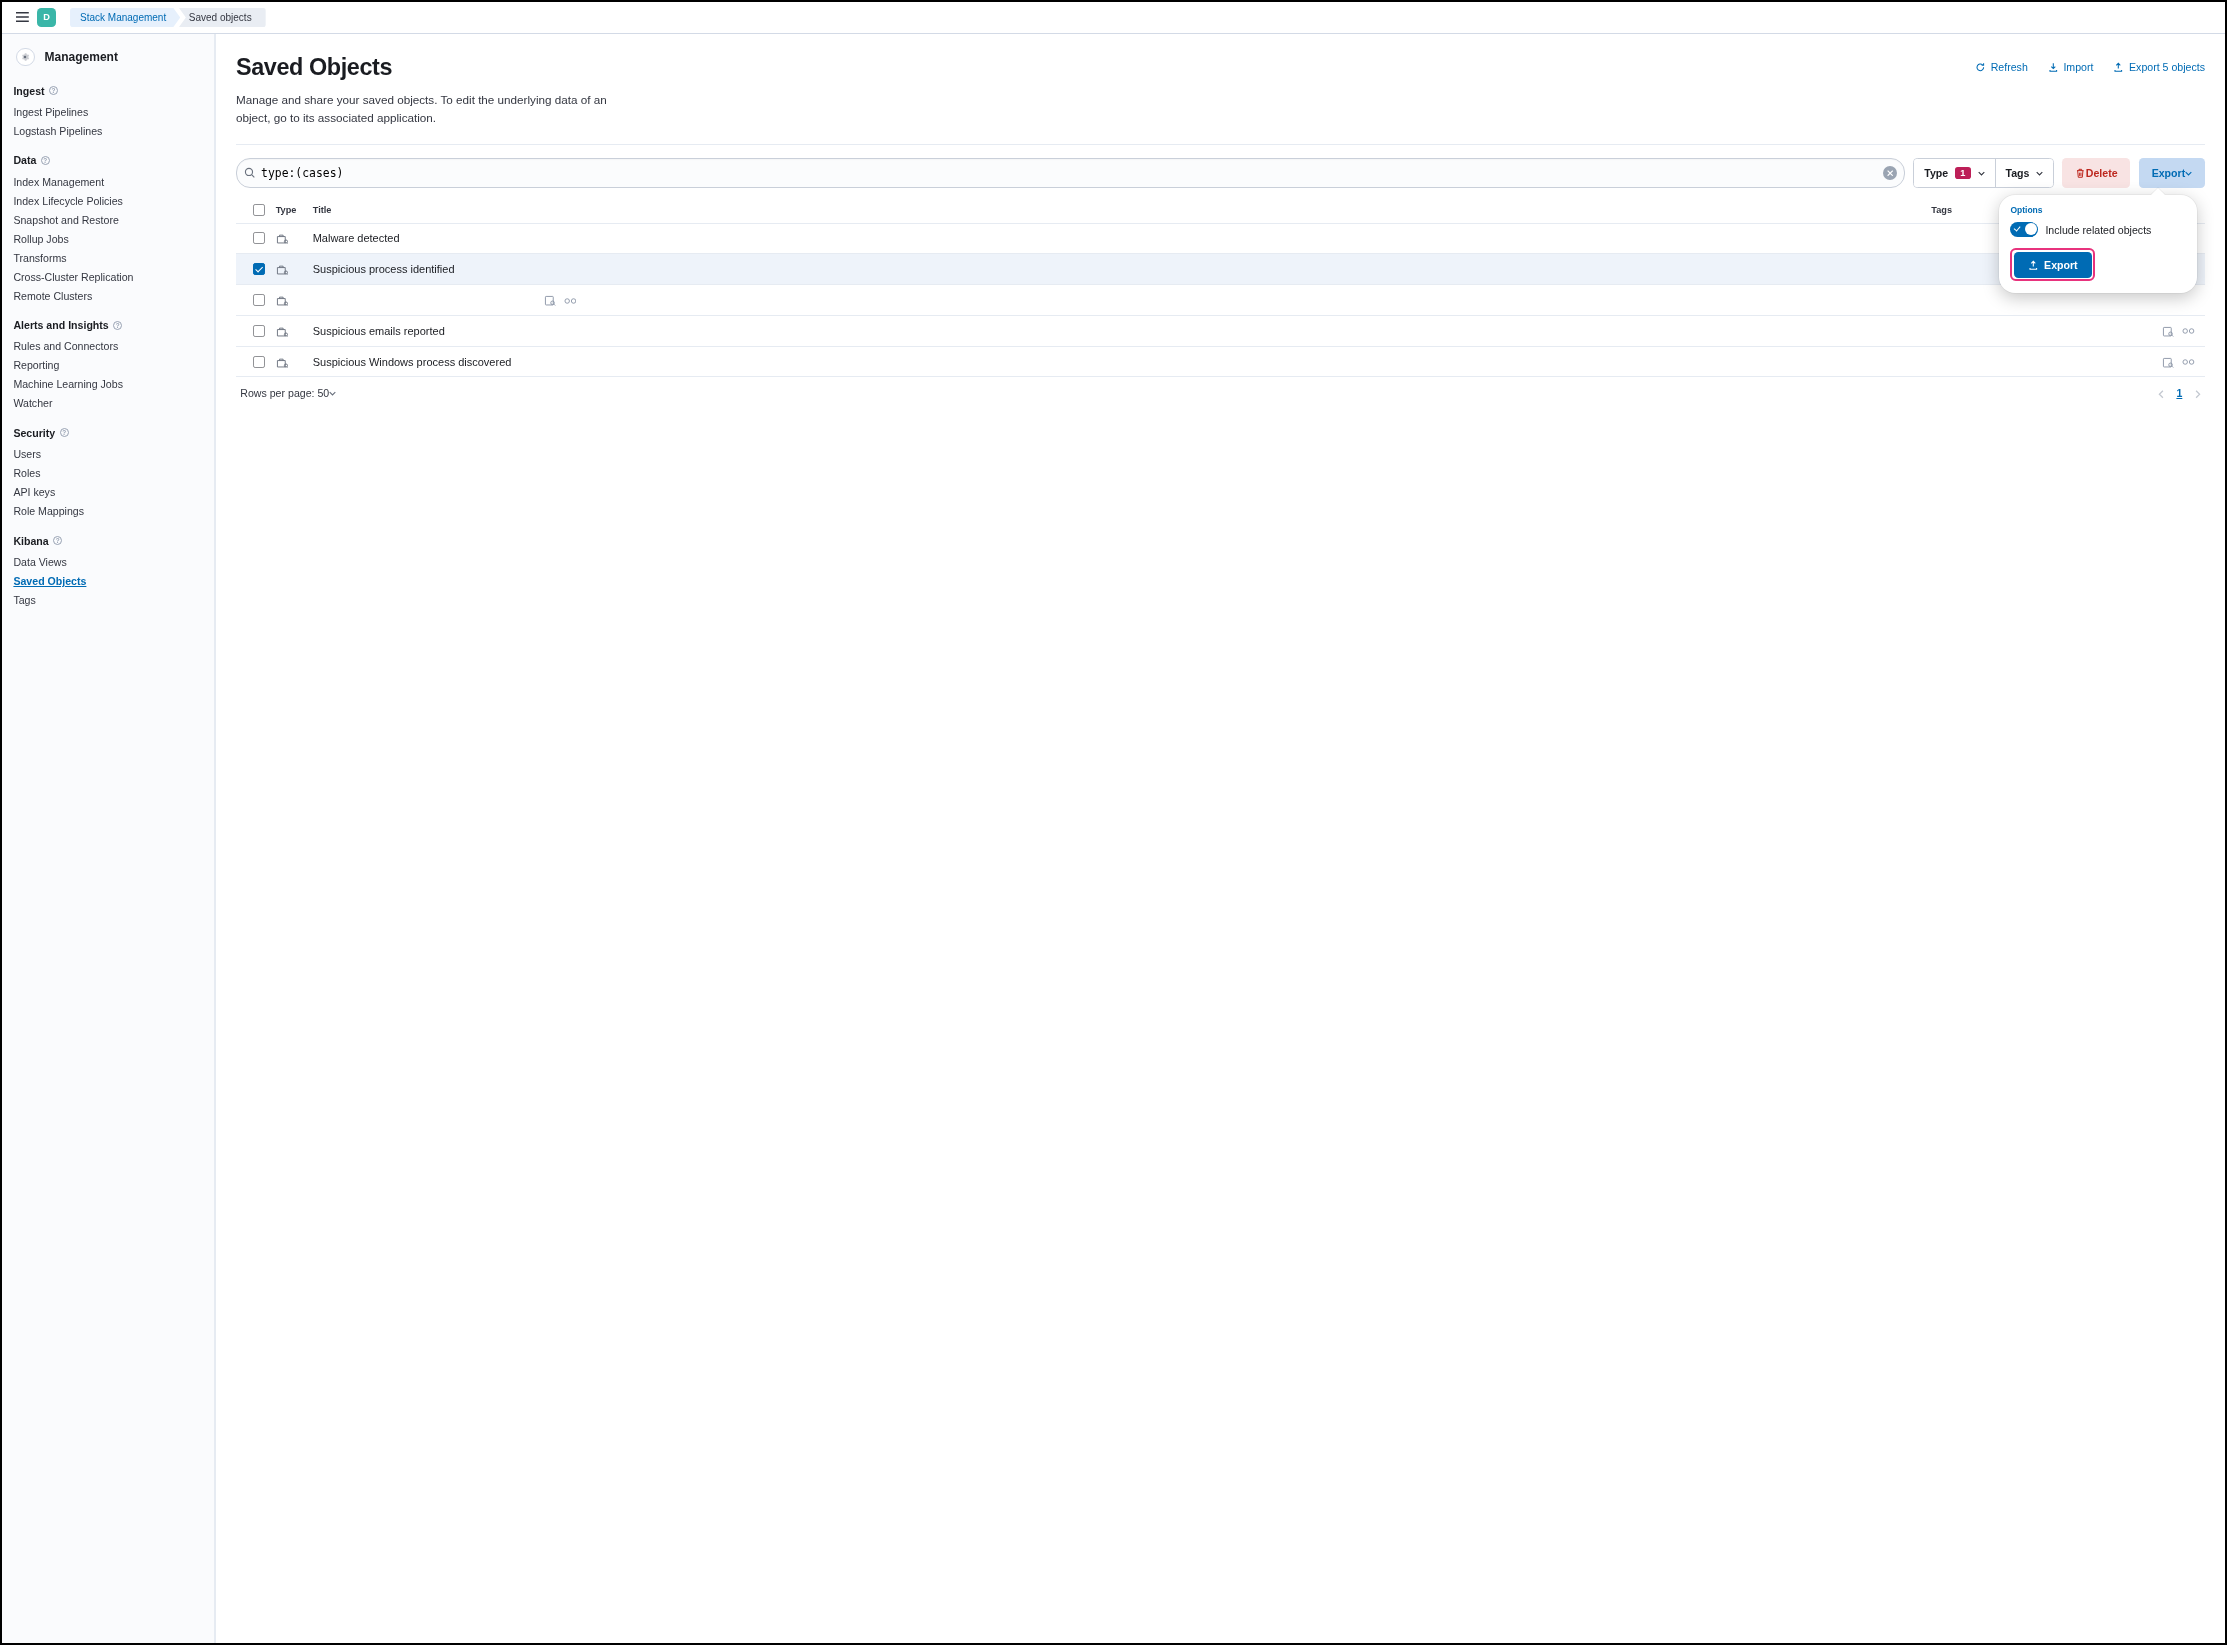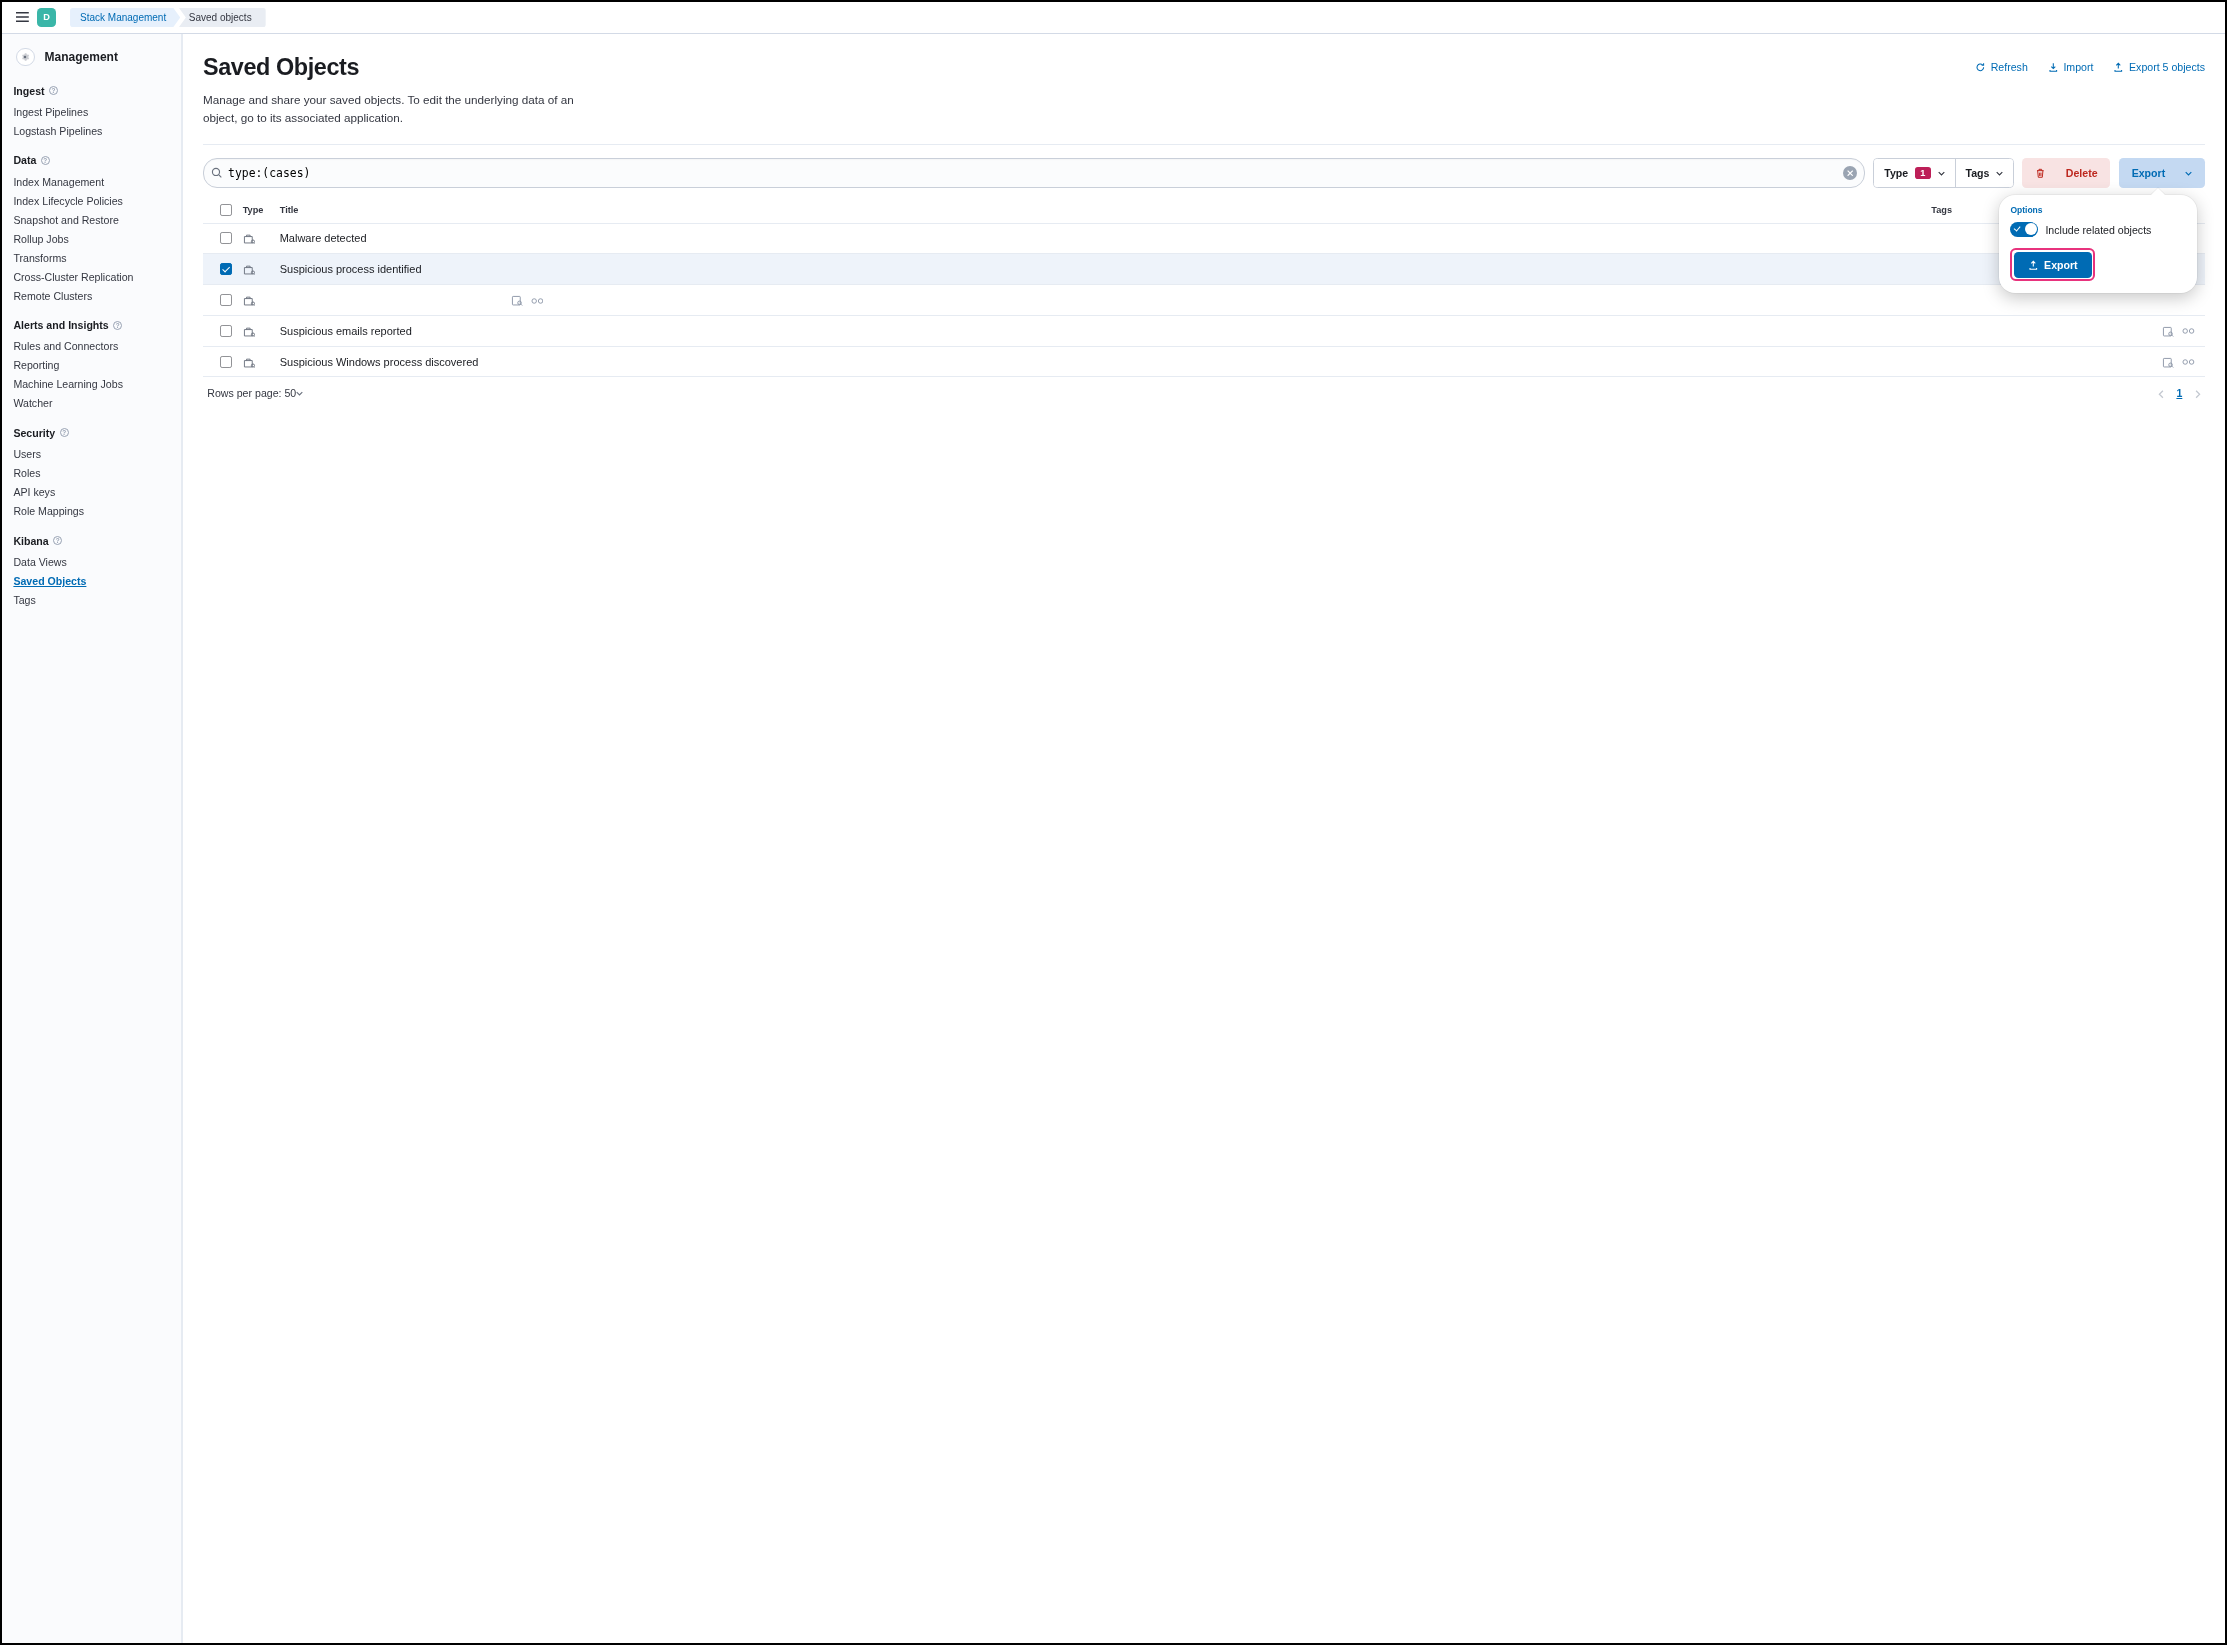--- a/index.html
+++ b/index.html
@@ -6,21 +6,21 @@
 body{font-family:-apple-system,BlinkMacSystemFont,"Segoe UI",Helvetica,Arial,sans-serif;color:#1a1c21;background:#fff;font-size:10px;border:2.1px solid #000}
 .header{display:flex;align-items:center;padding:5.7px 11.4px;gap:5.7px;border-bottom:0.7px solid #d3dae6}
 .hamburger{cursor:pointer;padding:2.8px}
 .hamburger svg{display:block}
 .space-badge{width:18.4px;height:18.4px;background:#3ab6a8;color:#fff;border-radius:4.3px;display:flex;align-items:center;justify-content:center;font-weight:700;font-size:9.2px}
 .breadcrumb{display:flex;align-items:center;margin-left:8.5px}
 .bc-item{padding:4.3px 14px 4.3px 10px;font-size:10px;position:relative}
 .bc-1{background:#e6f0fc;color:#006bb4;border-radius:2.8px 0 0 2.8px;clip-path:polygon(0 0,calc(100% - 7px) 0,100% 50%,calc(100% - 7px) 100%,0 100%)}
 .bc-2{background:#e9edf3;color:#343741;margin-left:-1.4px;border-radius:0 2.8px 2.8px 0;clip-path:polygon(0 0,100% 0,100% 100%,0 100%,7px 50%)}
 .body{display:flex;height:calc(100vh - 38px);min-height:638px}
-.sidebar{width:181px;padding:14px 5.7px 14px 11.4px;overflow-y:auto;border-right:2.8px solid #e6ebf2;background:#fafbfd}
+.sidebar{width:214px;padding:14px 5.7px 14px 11.4px;overflow-y:auto;border-right:2.8px solid #e6ebf2;background:#fafbfd}
 .sb-title-row{display:flex;align-items:center;gap:10px;margin-bottom:18.4px;margin-left:2.8px}
 .sb-gear{width:18.4px;height:18.4px;border:0.7px solid #d3dae6;border-radius:50%;display:flex;align-items:center;justify-content:center;background:#fff}
 .sb-title{font-weight:700;font-size:12px}
 .sb-group-title{font-weight:700;font-size:10.6px;margin:14px 0 5.7px;display:flex;align-items:center;gap:4.3px}
 .sb-group-title:first-of-type{margin-top:3px}
 .info-icon{width:9.2px;height:9.2px;border:0.7px solid #98a2b3;border-radius:50%;display:inline-flex;align-items:center;justify-content:center;font-size:6.4px;color:#98a2b3}
 .sb-item{padding:3.5px 0;color:#343741;cursor:pointer;font-size:10.6px}
 .sb-item.active{color:#006bb4;font-weight:700;text-decoration:underline}
 .main{flex:1;padding:20px 20px;overflow:auto}
 .main-top{display:flex;justify-content:space-between;align-items:flex-start;margin-bottom:10px}
@@ -30,21 +30,21 @@
 .main-desc{font-size:11.7px;color:#343741;line-height:1.55;max-width:397px}
 .divider{border:0;border-top:0.7px solid #e6ebf2;margin:17px 0 12.8px}
 .controls-row{display:flex;gap:8.5px;flex-wrap:wrap;position:relative}
 .search-box{flex:1;min-width:199px;display:flex;align-items:center;border:0.7px solid #c9cfd9;border-radius:14px;padding:0 7px;height:30px;background:#fbfcfd;box-shadow:inset 0 0.7px 1.4px rgba(0,0,0,.04)}
 .search-box input{flex:1;border:0;outline:0;font-size:11.4px;padding:0 5.7px;background:transparent;font-family:monospace}
 .clear-btn{width:14px;height:14px;background:#9aa4b2;border-radius:50%;color:#fff;display:flex;align-items:center;justify-content:center;font-size:9.2px;cursor:pointer}
 .btn-group{display:flex;border:0.7px solid #c9cfd9;border-radius:4.3px;overflow:hidden;height:30px}
 .btn-seg{padding:0 10px;display:flex;align-items:center;gap:6.4px;cursor:pointer;font-weight:600;font-size:10.6px;background:#fff}
 .btn-seg+.btn-seg{border-left:0.7px solid #c9cfd9}
 .badge{background:#bd1f58;color:#fff;padding:0.7px 5.7px;border-radius:2.8px;font-size:9.2px;font-weight:700}
-.btn{padding:0 12.8px;border-radius:4.3px;height:30px;display:flex;align-items:center;gap:20px;cursor:pointer;font-weight:600;font-size:10.6px;border:0}
+.btn{padding:0 12.8px;border-radius:4.3px;height:30px;display:flex;align-items:center;gap:0;cursor:pointer;font-weight:600;font-size:10.6px;border:0}
 .btn-delete{background:#f8e3e3;color:#bd271e}
 .btn-export{background:#c4d9f2;color:#006bb4}
 .chev{font-size:7.8px}
 .table{margin-top:8.5px}
 .thead{display:flex;align-items:center;padding:7px 5.7px;font-size:9.2px;font-weight:600;color:#343741}
 .c-check{width:34px;display:flex;justify-content:center}
 .c-type{width:37px}
 .c-title{flex:1}
 .c-tags{width:213px}
 .c-actions{width:55px;display:flex;gap:7px;justify-content:flex-end;padding-right:4.3px}

